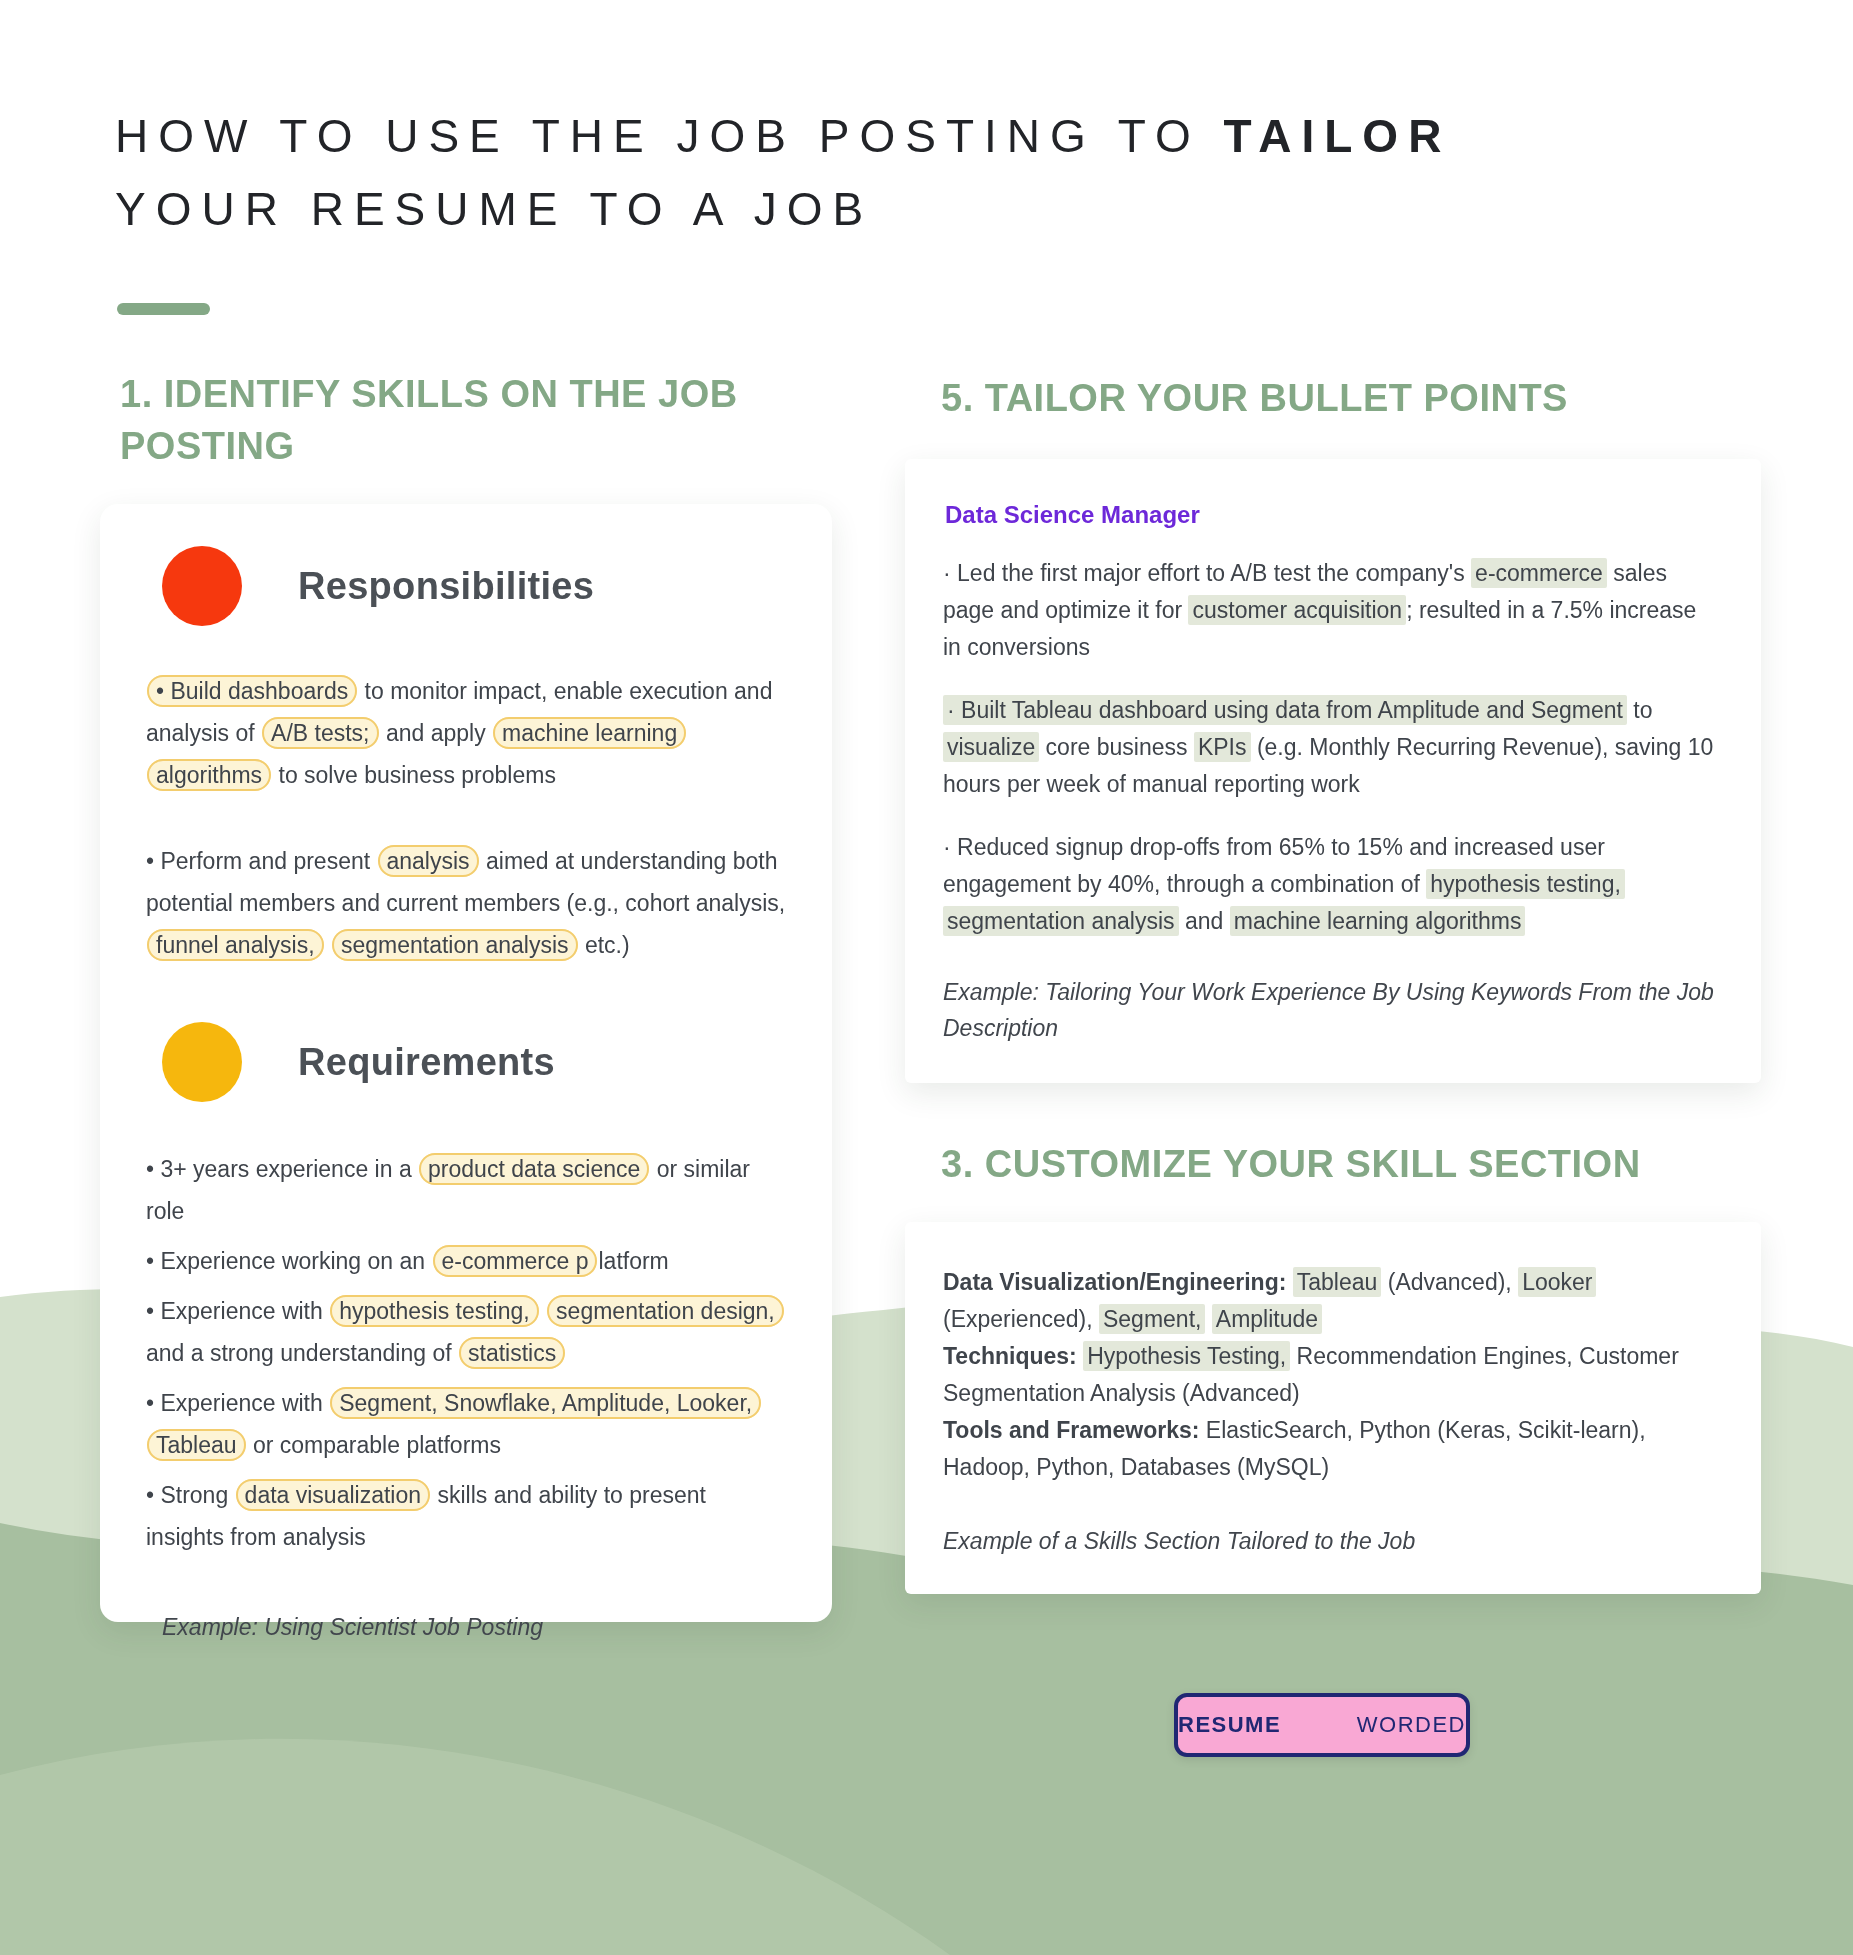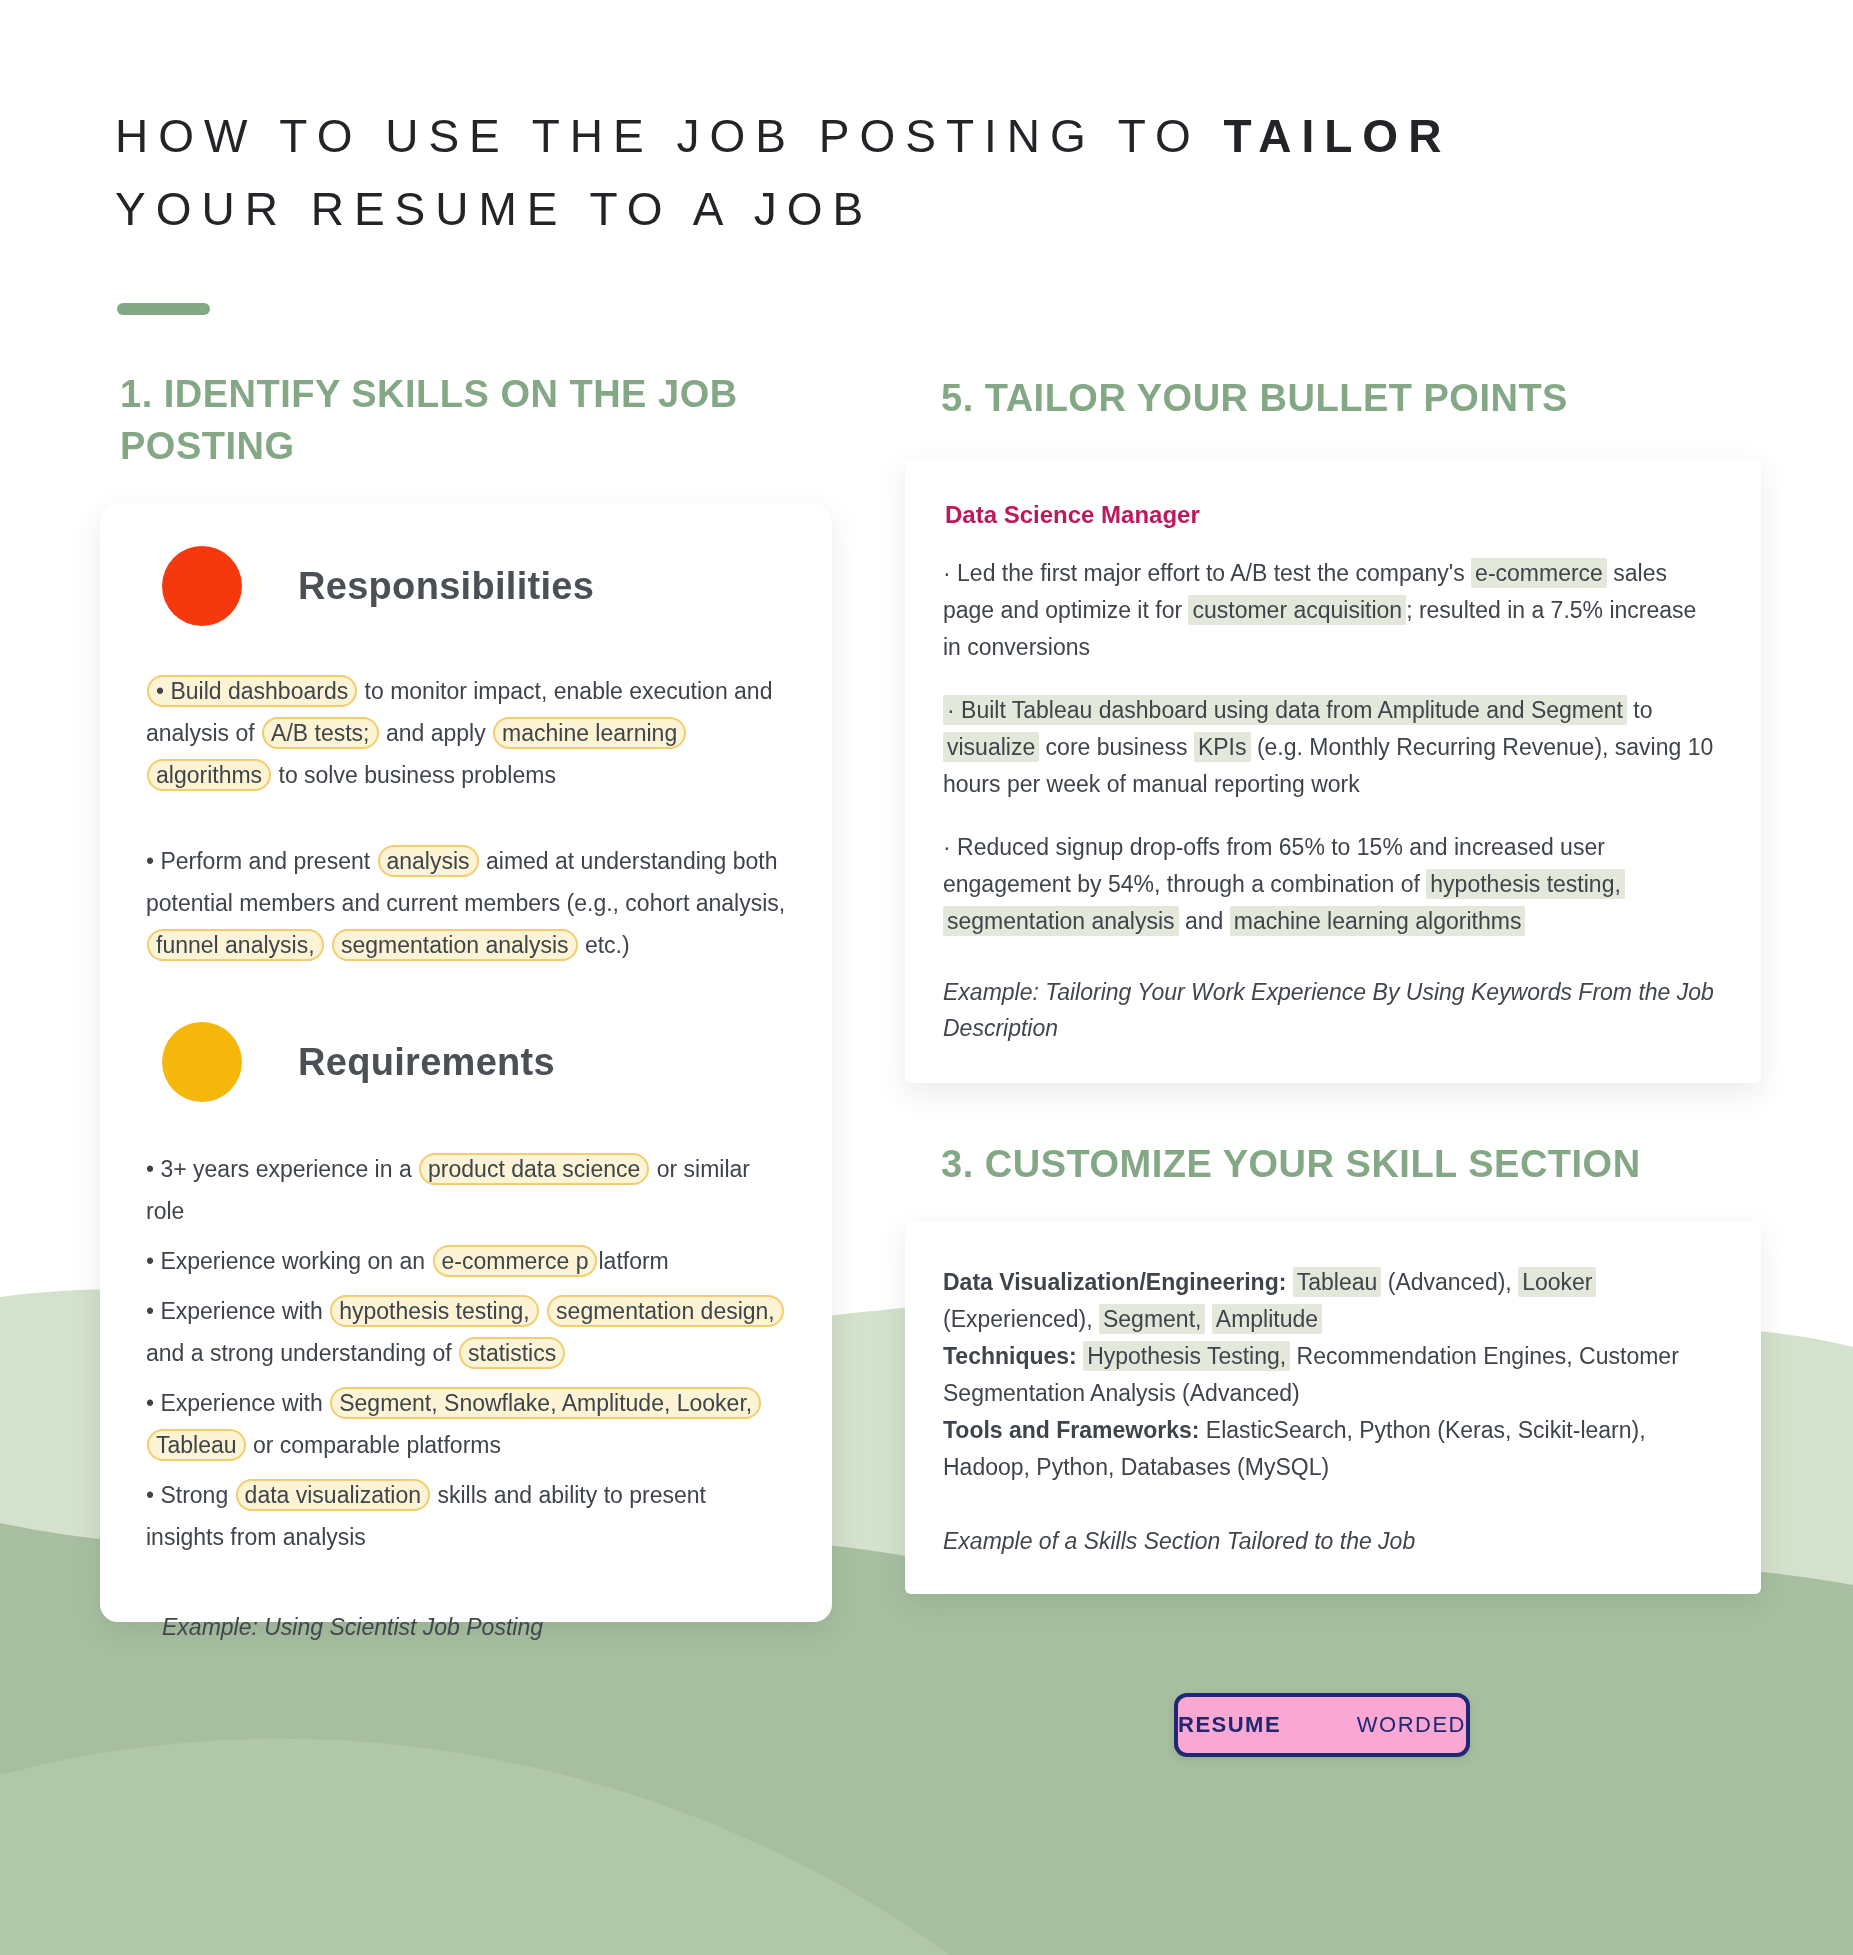--- a/index.html
+++ b/index.html
@@ -150,21 +150,21 @@
     padding:2px 4px;
     border-radius:2px;
     -webkit-box-decoration-break:clone;
     box-decoration-break:clone;
   }
   .b{font-weight:700;}
   
   .resume-title{
     font-size:24px;
     font-weight:700;
-    color:#be185d;
+    color:#6d28d9;
     margin:0 0 10px 2px;
   }
   .resume-bullet{
     font-size:23px;
     line-height:37px;
     color:var(--text);
     margin:26px 0 0 0;
   }
   .resume-caption{
     font-size:23px;
@@ -247,21 +247,21 @@
     </div>
     <div class="caption">Example: Using Scientist Job Posting</div>
   </div>
 
   <div class="sec-heading" id="s2-heading">5. TAILOR YOUR BULLET POINTS</div>
 
   <div class="card" id="bullets-card">
     <p class="resume-title">Data Science Manager</p>
     <p class="resume-bullet"><span>· Led the first major effort to A/B test the company's </span><span class="hl-g">e-commerce</span><span> sales page and optimize it for </span><span class="hl-g">customer acquisition</span><span>; resulted in a 7.5% increase in conversions</span></p>
     <p class="resume-bullet"><span class="hl-g">· Built Tableau dashboard using data from Amplitude and Segment</span><span> to </span><span class="hl-g">visualize</span><span> core business </span><span class="hl-g">KPIs</span><span> (e.g. Monthly Recurring Revenue), saving 10 hours per week of manual reporting work</span></p>
-    <p class="resume-bullet"><span>· Reduced signup drop-offs from 65% to 15% and increased user engagement by 54%, through a combination of </span><span class="hl-g">hypothesis testing,</span><span> </span><span class="hl-g">segmentation analysis</span><span> and </span><span class="hl-g">machine learning algorithms</span></p>
+    <p class="resume-bullet"><span>· Reduced signup drop-offs from 65% to 15% and increased user engagement by 40%, through a combination of </span><span class="hl-g">hypothesis testing,</span><span> </span><span class="hl-g">segmentation analysis</span><span> and </span><span class="hl-g">machine learning algorithms</span></p>
     <div class="resume-caption">Example: Tailoring Your Work Experience By Using Keywords From the Job Description</div>
   </div>
 
   <div class="sec-heading" id="s3-heading">3. CUSTOMIZE YOUR SKILL SECTION</div>
 
   <div class="card" id="skills-card">
     <p class="skills-line"><span class="b">Data Visualization/Engineering:</span><span> </span><span class="hl-g">Tableau</span><span> (Advanced), </span><span class="hl-g">Looker</span><span> (Experienced), </span><span class="hl-g">Segment,</span><span> </span><span class="hl-g">Amplitude</span></p>
     <p class="skills-line"><span class="b">Techniques:</span><span> </span><span class="hl-g">Hypothesis Testing,</span><span> Recommendation Engines, Customer Segmentation Analysis (Advanced)</span></p>
     <p class="skills-line"><span class="b">Tools and Frameworks:</span><span> ElasticSearch, Python (Keras, Scikit-learn), Hadoop, Python, Databases (MySQL)</span></p>
     <div class="skills-caption">Example of a Skills Section Tailored to the Job</div>

